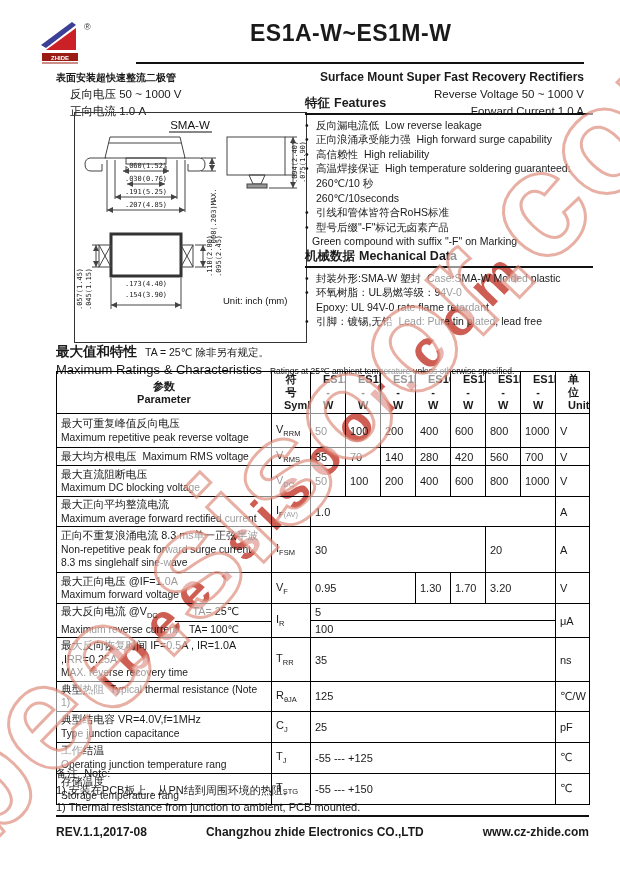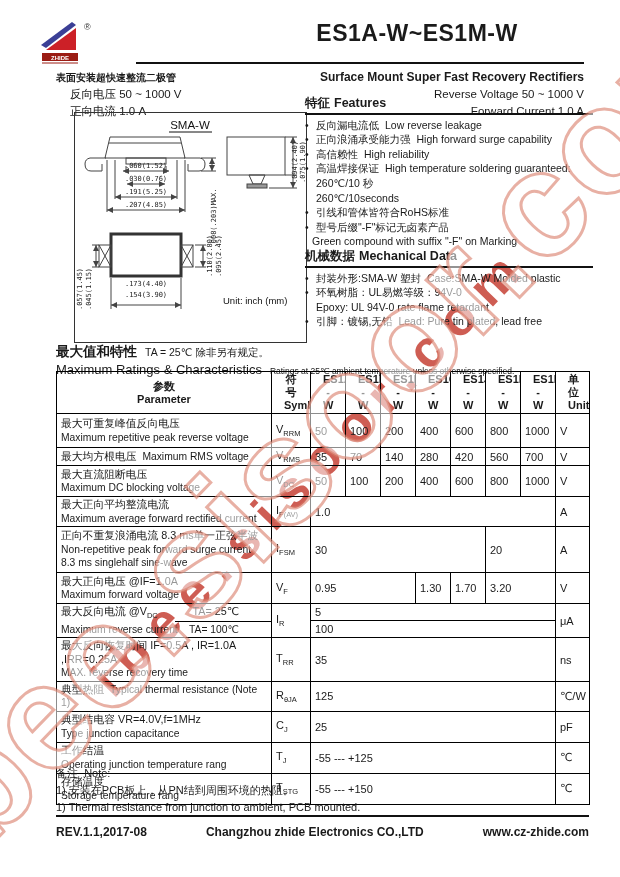--- a/index.html
+++ b/index.html
@@ -9,21 +9,21 @@
   
   .wm-solid{position:absolute;left:310px;top:470px;z-index:0;white-space:nowrap;
     transform:translate(-50%,-50%) rotate(-46deg);font-size:52px;font-weight:bold;
     letter-spacing:14px;color:rgba(194,52,40,0.8);pointer-events:none;}
   .wm-outline{position:absolute;left:320px;top:430px;z-index:5;white-space:nowrap;
     transform:translate(-50%,-50%) rotate(-46deg);font-size:150px;font-weight:bold;
     letter-spacing:2px;color:rgba(255,255,255,0.55);
     -webkit-text-stroke:3px rgba(216,124,104,0.6);pointer-events:none;}
   
   .logo{position:absolute;left:38px;top:20px;}
-  .title{position:absolute;left:250px;top:20px;width:334px;text-align:center;
+  .title{position:absolute;left:250px;top:20px;width:334px;text-align:left;
          font-size:23px;font-weight:bold;letter-spacing:0.5px;}
   .header-line{position:absolute;left:136px;top:62px;width:448px;height:2px;background:#111;}
   .cn-block{position:absolute;left:56px;top:69px;font-size:11.5px;line-height:17px;}
   .cn-block .t{font-weight:bold;font-size:10px;}
   .cn-block .i{padding-left:14px;}
   .en-block{position:absolute;left:292px;top:69px;width:292px;text-align:right;
             font-size:11.5px;line-height:17px;}
   .en-block .t{font-weight:bold;font-size:12px;}
   
   .pkg-box{position:absolute;left:74px;top:112px;width:231px;height:229px;border:1px solid #333;}

